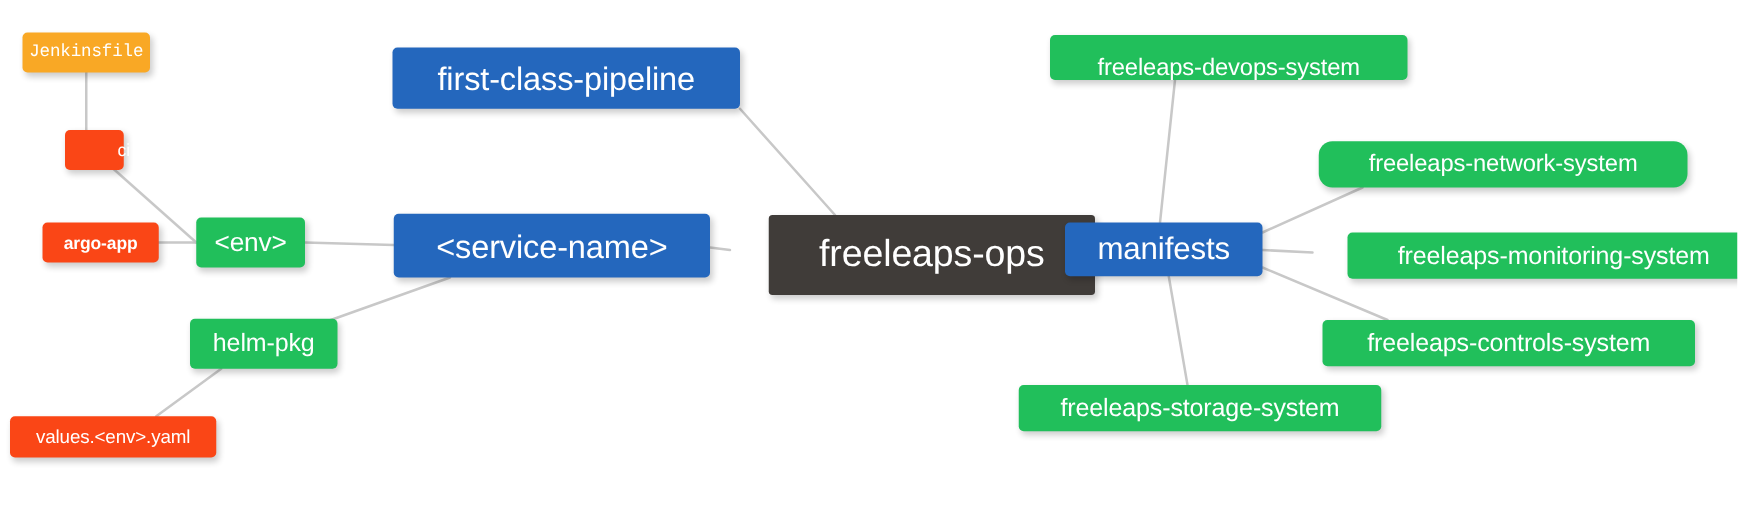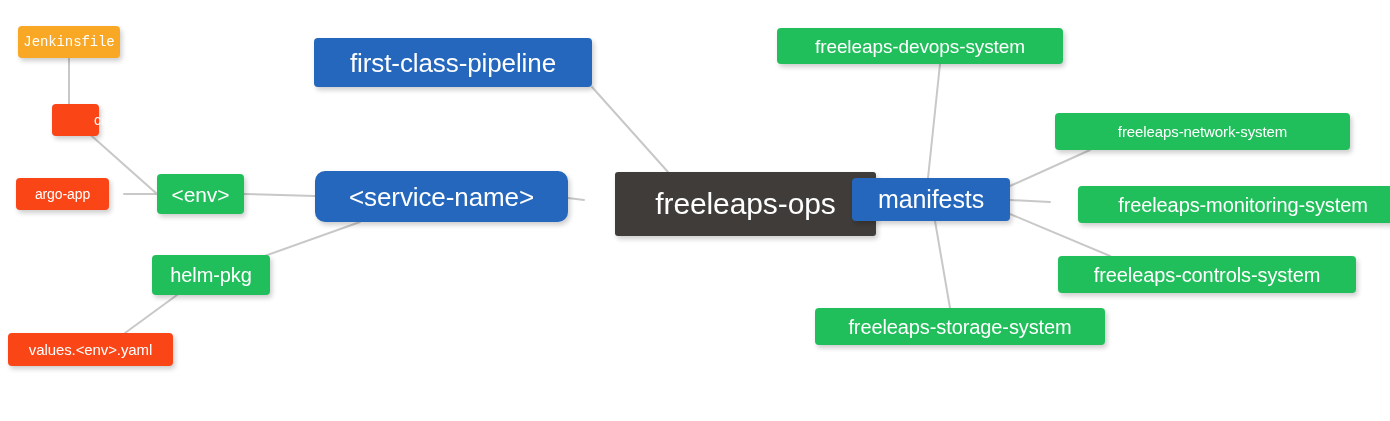--- a/index.html
+++ b/index.html
@@ -71,48 +71,48 @@
       <line x1="1010" y1="214" x2="1110" y2="256" stroke="#c8c8c8" stroke-width="2" stroke-linecap="round"></line>
       <line x1="935" y1="221" x2="950" y2="308" stroke="#c8c8c8" stroke-width="2" stroke-linecap="round"></line>
     </svg>
   <div id="node-layer">
       <div class="mm-node orange" style="left: 18px; top: 26px; width: 102px; height: 32px; font-size: 14px; font-family: Liberation Mono, monospace;">
         <span>Jenkinsfile</span>
       </div>
       <div class="mm-node red" style="left: 52px; top: 104px; width: 33px; height: 32px; font-size: 14px; padding-left: 47px;">
         <span>ci</span>
       </div>
-      <div class="mm-node red" style="left: 16px; top: 178px; width: 93px; height: 32px; font-size: 14px;">
+      <div class="mm-node red" style="left: 34px; top: 178px; width: 93px; height: 32px; font-size: 14px; font-weight: bold;">
         <span>argo-app</span>
       </div>
       <div class="mm-node green" style="left: 157px; top: 174px; width: 87px; height: 40px; font-size: 21px;">
         <span>&lt;env&gt;</span>
       </div>
       <div class="mm-node green" style="left: 152px; top: 255px; width: 118px; height: 40px; font-size: 20px; justify-content: center;">
         <span>helm-pkg</span>
       </div>
       <div class="mm-node red" style="left: 8px; top: 333px; width: 165px; height: 33px; font-size: 15px;">
         <span>values.&lt;env&gt;.yaml</span>
       </div>
       <div class="mm-node blue" style="left: 314px; top: 38px; width: 278px; height: 49px; font-size: 26px;">
         <span>first-class-pipeline</span>
       </div>
-      <div class="mm-node blue" style="left: 315px; top: 171px; width: 253px; height: 51px; font-size: 26px; border-radius: 10px;">
+      <div class="mm-node blue" style="left: 315px; top: 171px; width: 253px; height: 51px; font-size: 26px;">
         <span>&lt;service-name&gt;</span>
       </div>
       <div class="mm-node root" style="left: 584px; top: 172px; width: 261px; height: 64px; font-size: 30px;">
         <span>freeleaps-ops</span>
       </div>
       <div class="mm-node blue" style="left: 852px; top: 178px; width: 158px; height: 43px; font-size: 25px; text-align: right;">
         <span>manifests</span>
       </div>
-      <div class="mm-node green" style="left: 777px; top: 28px; width: 286px; height: 36px; font-size: 19px;">
+      <div class="mm-node green" style="left: 840px; top: 28px; width: 286px; height: 36px; font-size: 19px; align-items: flex-end;">
         <span>freeleaps-devops-system</span>
       </div>
-      <div class="mm-node green" style="left: 1055px; top: 113px; width: 295px; height: 37px; font-size: 15px;">
+      <div class="mm-node green" style="left: 1055px; top: 113px; width: 295px; height: 37px; font-size: 19px; border-radius: 11px;">
         <span>freeleaps-network-system</span>
       </div>
       <div class="mm-node green" style="left: 1050px; top: 186px; width: 330px; height: 37px; font-size: 20px; margin-left: 28px;">
         <span>freeleaps-monitoring-system</span>
       </div>
       <div class="mm-node green" style="left: 1058px; top: 256px; width: 298px; height: 37px; font-size: 20px;">
         <span>freeleaps-controls-system</span>
       </div>
       <div class="mm-node green" style="left: 815px; top: 308px; width: 290px; height: 37px; font-size: 20px;">
         <span>freeleaps-storage-system</span>

